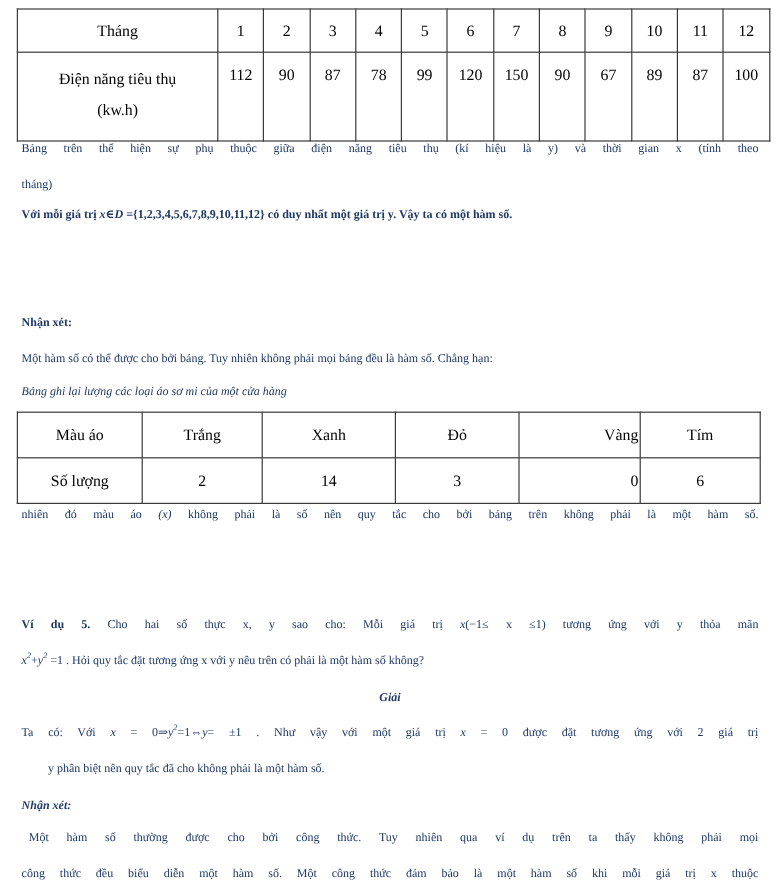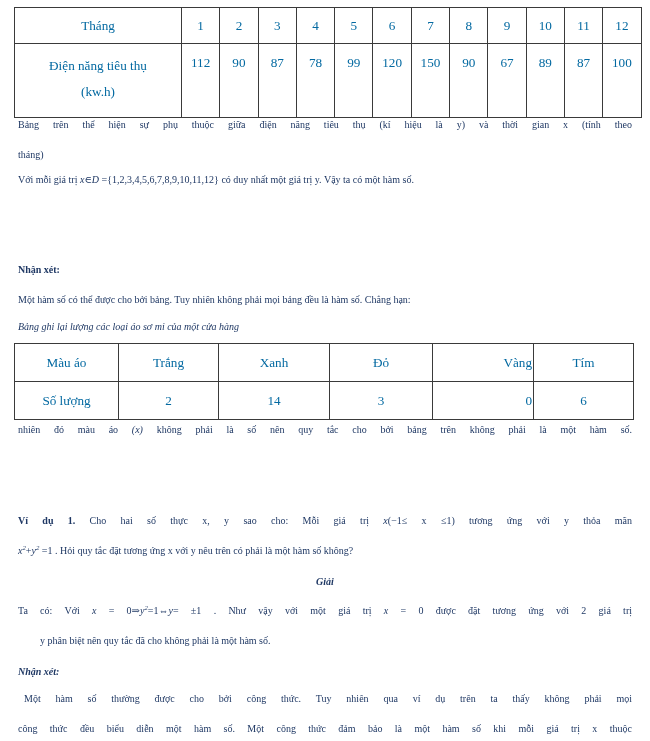--- a/index.html
+++ b/index.html
@@ -30,21 +30,21 @@
     border-collapse: collapse;
     color: #1f3864;
     table-layout: fixed;
   }
   table.doc-table td {
     border: 1px solid #3a3a3a;
     text-align: center;
     vertical-align: middle;
     font-family: "Liberation Serif", "DejaVu Serif", serif;
     font-size: 13.2px;
-    color: #0369a1;
+    color: #000000;
     padding: 2px 1px;
     line-height: 1.45;
   }
 
   
   #table-months {
     position: absolute;
     left: 14px;
     top: 7px;
     width: 582px;
@@ -102,21 +102,21 @@
   sup.exp {
     font-size: 0.68em;
     vertical-align: super;
     line-height: 0;
     font-style: italic;
   }
   .nowrap { white-space: nowrap; }
 
   
   #p-bang-tren  { top: 110px; }
-  #p-voi-moi    { top: 165px; }
+  #p-voi-moi    { top: 165px; font-weight: bold; }
   #p-tap-hop    { top: 195px; }
   #p-cac-gia-tri{ top: 225px; }
   #p-nhan-xet-1 { top: 255px; }
   #p-mot-ham-so { top: 285px; }
   #p-bang-ghi   { top: 312px; }
   #p-trong-bang { top: 415px; }
   #p-vi-du-2    { top: 506px; }
   #p-giai       { top: 567px; }
   #p-ta-co      { top: 596px; }
   #p-nhan-xet-2 { top: 657px; }
@@ -223,21 +223,21 @@
   <div class="para" id="p-trong-bang">
     <span class="l2">
       <span>nhiên đó màu áo</span>
       <span class="mathv">(x)</span>
       <span>không phải là số nên quy tắc cho bởi bảng trên không phải là một hàm số.</span>
     </span>
   </div>
 
   <div class="para" id="p-vi-du-2">
     <span class="l1">
-      <span class="bold">Ví dụ 1.</span>
+      <span class="bold">Ví dụ 5.</span>
       <span>Cho hai số thực x, y sao cho: Mỗi giá trị</span>
       <span class="nowrap">
         <span class="mathv">x</span><span class="mathu">(−1≤ x ≤1)</span>
       </span>
       <span>tương ứng với y thỏa mãn</span>
     </span>
     <span class="l2">
       <span class="nowrap">
         <span class="mathv">x</span><sup class="exp">2</sup><span class="mathu">+</span><span class="mathv">y</span><sup class="exp">2</sup>
         <span class="mathu">=1</span>

